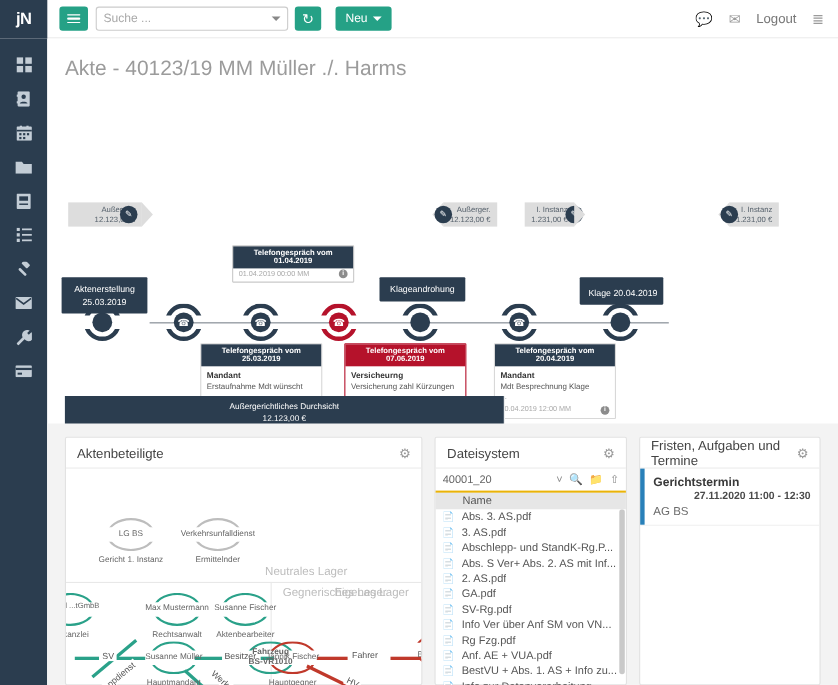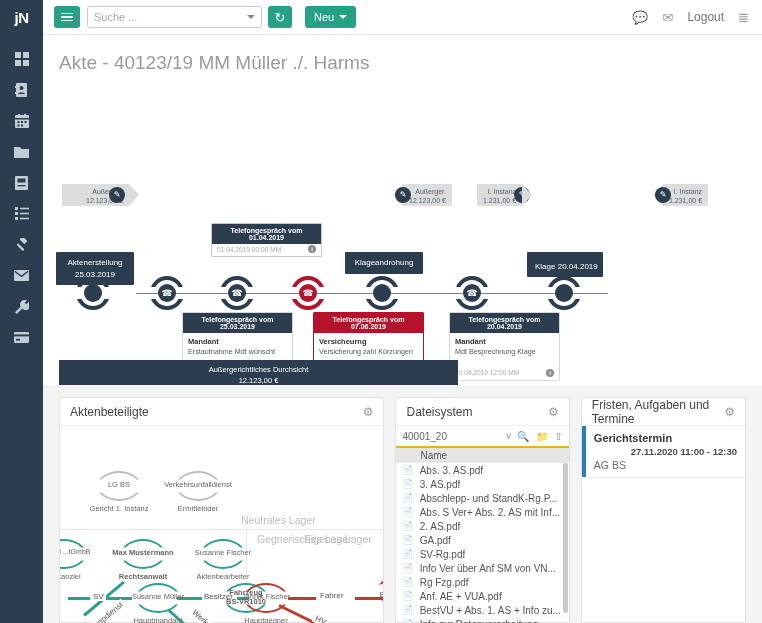--- a/index.html
+++ b/index.html
@@ -508,21 +508,21 @@
           <div class="brk"></div>
           <div class="nm">Verkehrsunfalldienst</div>
           <div class="rl">Ermittelnder</div>
         </div>
 
         <div class="nodec" style="left:-18px;top:113px;width:44px;">
           <div class="brk"></div>
           <div class="nm" style="font-size:7px;">...n und ...tGmbB</div>
           <div class="rl">...skanzlei</div>
         </div>
-        <div class="nodec" style="left:61px;top:113px;width:44px;font-weight:bold;">
+        <div class="nodec" style="left:79px;top:113px;width:44px;">
           <div class="brk"></div>
           <div class="nm">Max Mustermann</div>
           <div class="rl">Rechtsanwalt</div>
         </div>
         <div class="nodec" style="left:141px;top:113px;width:44px;">
           <div class="brk"></div>
           <div class="nm">Susanne Fischer</div>
           <div class="rl">Aktenbearbeiter</div>
         </div>
 

